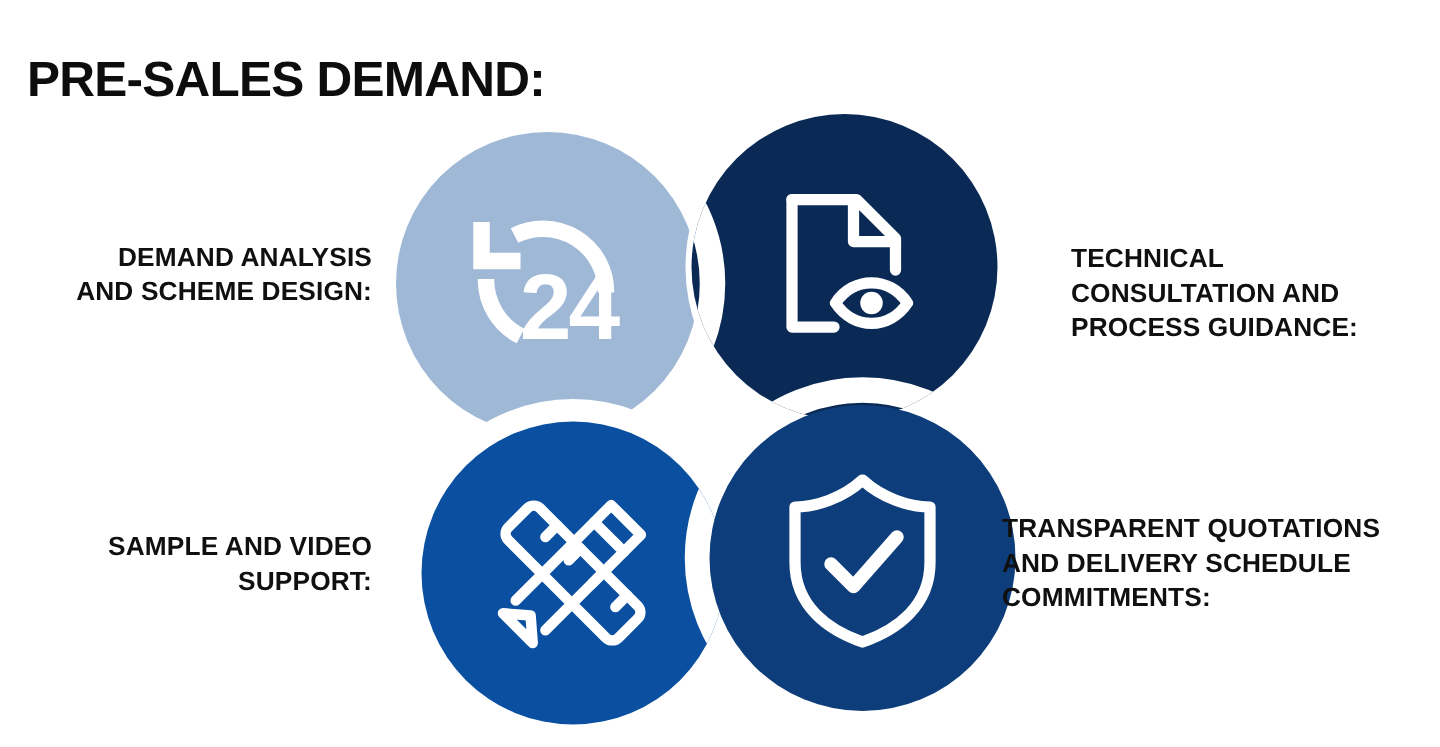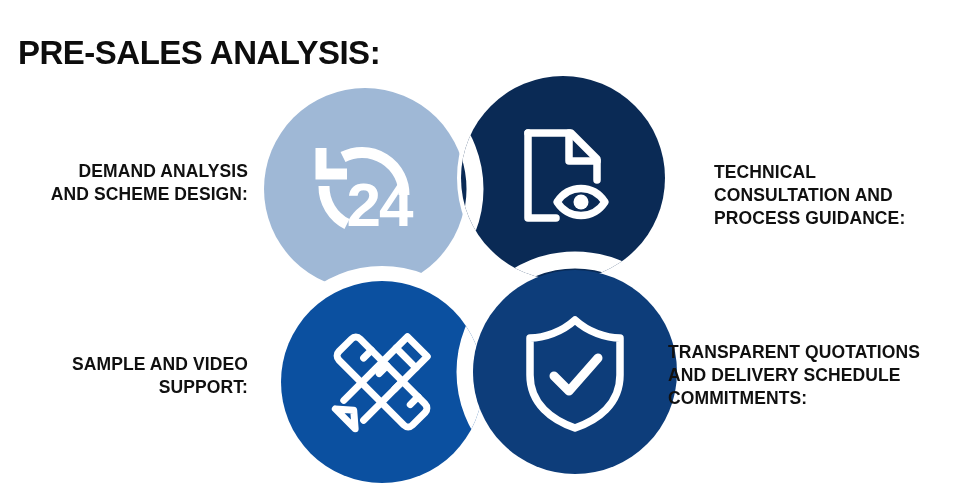--- a/index.html
+++ b/index.html
@@ -69,21 +69,21 @@
   }
   #label-transparent-quotations {
     left: 668px;
     top: 341px;
     width: 300px;
   }
 </style>
 </head>
 <body>
 
-<h1 id="page-title">PRE-SALES ANALYSIS:</h1>
+<h1 id="page-title">PRE-SALES DEMAND:</h1>
 
 <svg id="diagram" viewBox="0 0 960 498" xmlns="http://www.w3.org/2000/svg">
 
   <g>
     <circle cx="365" cy="189" r="101" fill="#9fb8d6"></circle>
 
     <circle cx="575" cy="178" r="110" fill="none" stroke="#ffffff" stroke-width="16"></circle>
     <circle cx="382" cy="382" r="108" fill="none" stroke="#ffffff" stroke-width="16"></circle>
 
     <path d="M365,88 A101,101 0 0,0 264,189 A101,101 0 0,0 365,290 A101,101 0 0,0 466,189 A101,101 0 0,0 365,88 Z" fill="none"></path>

